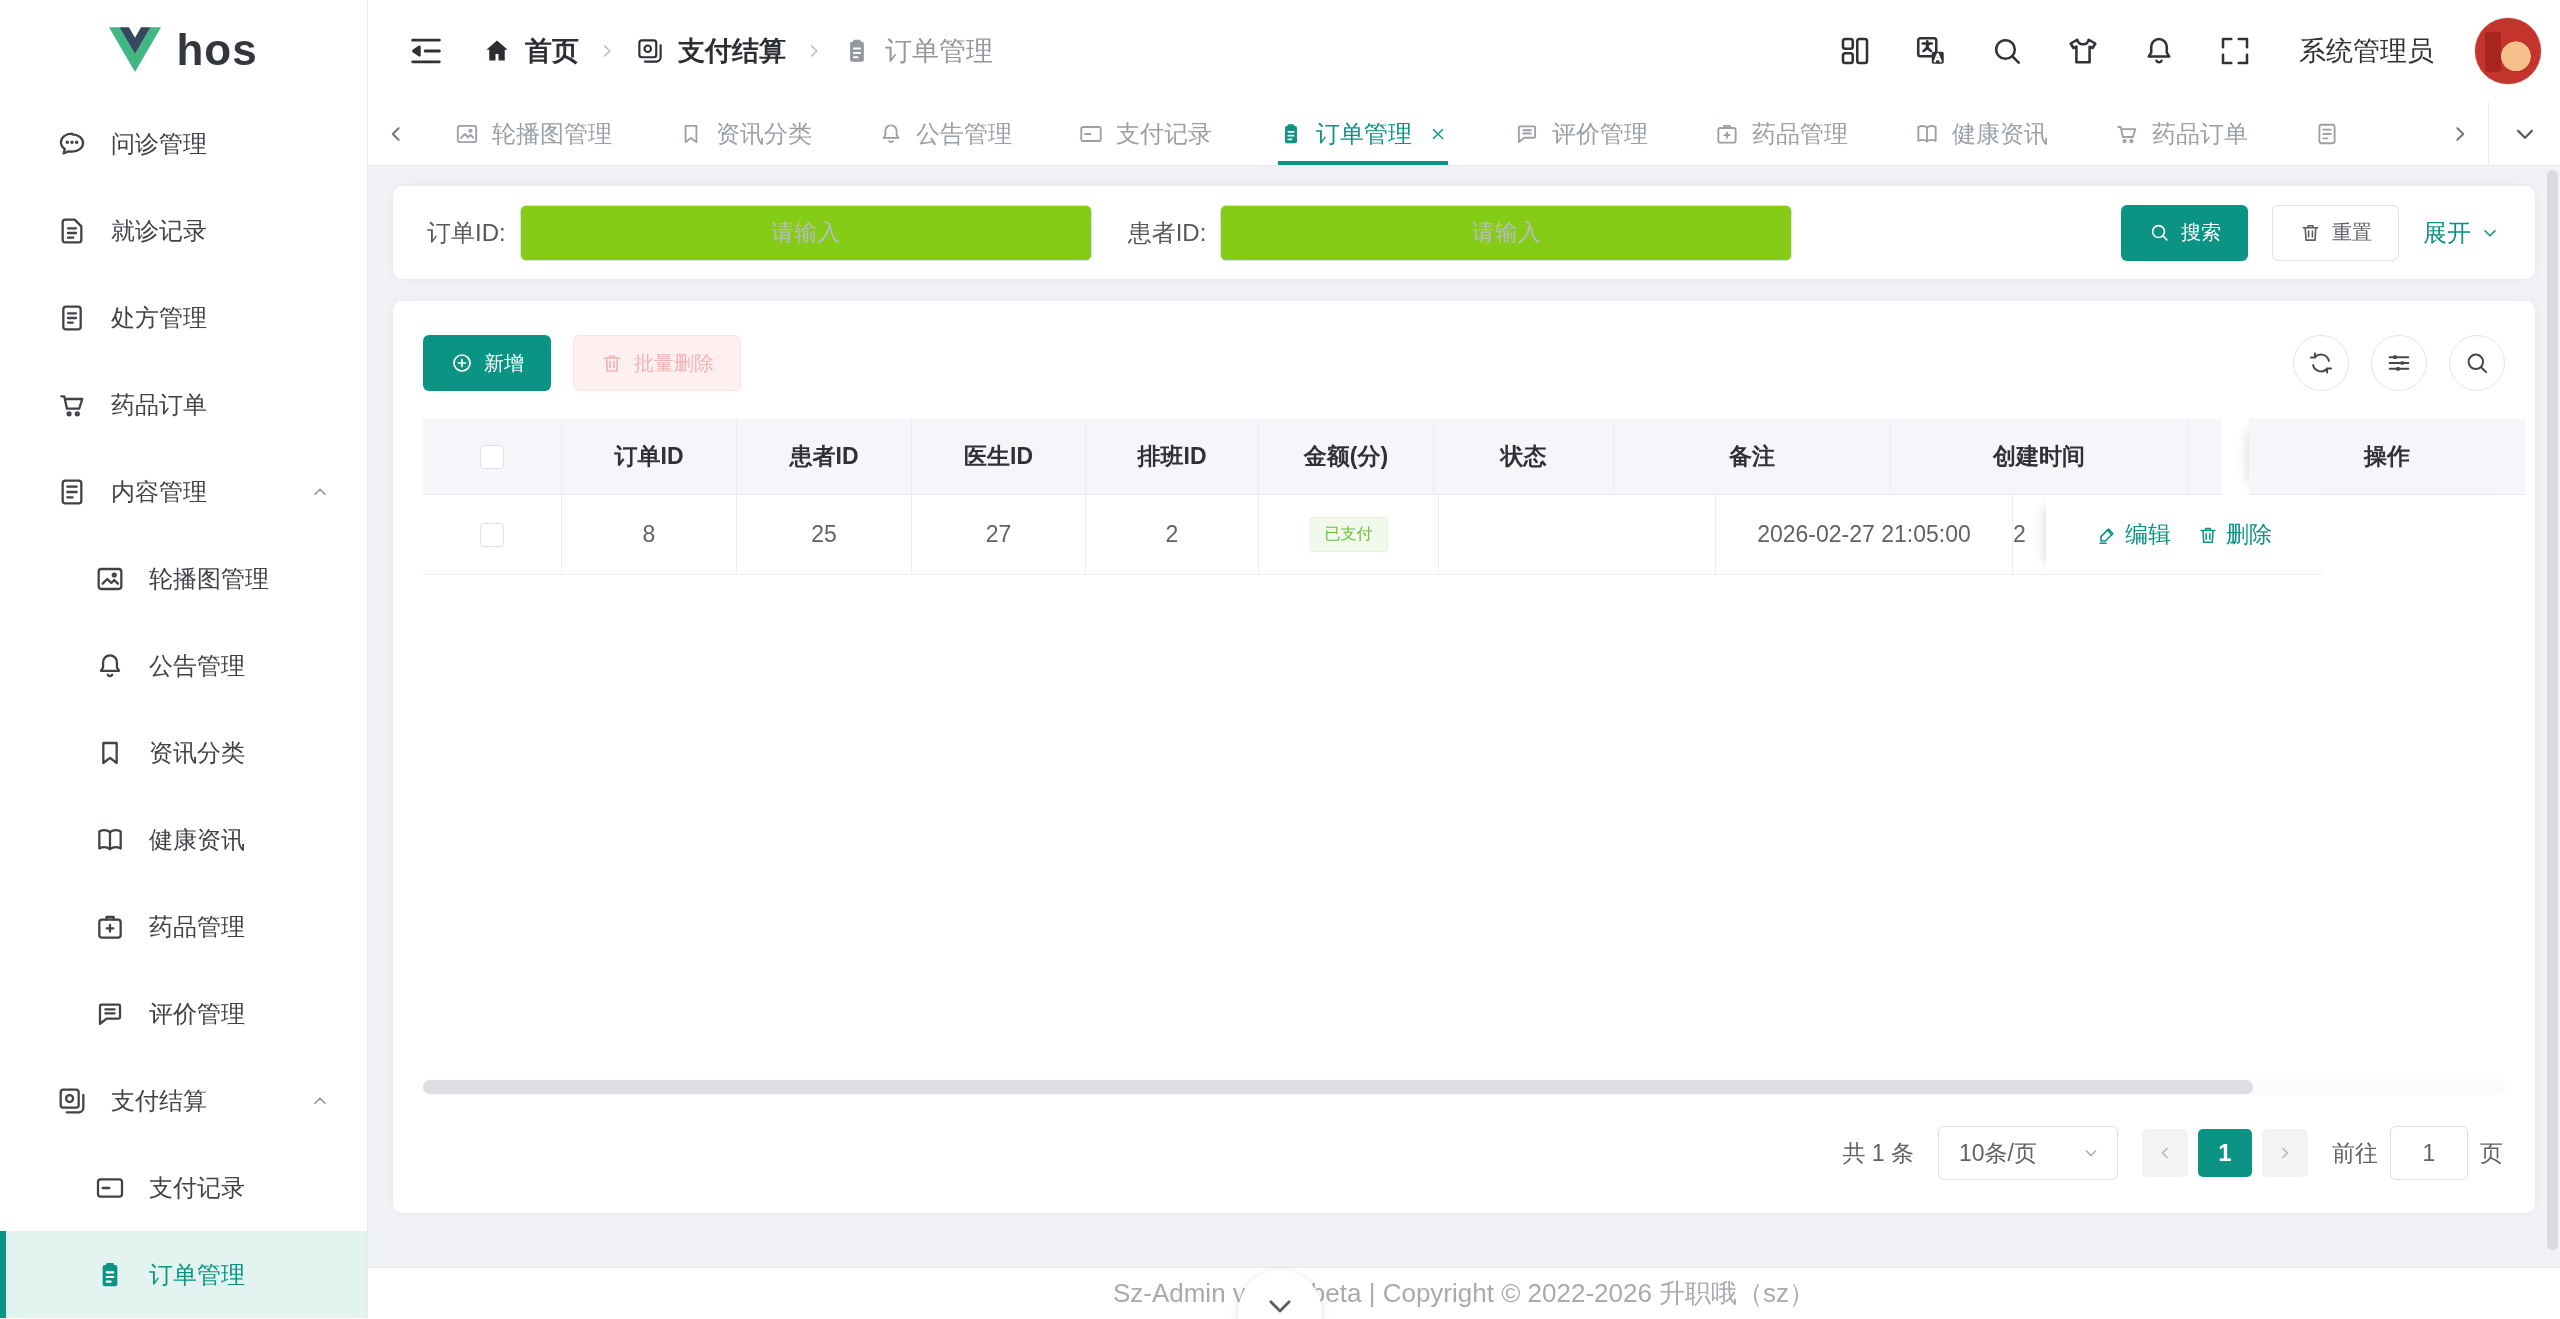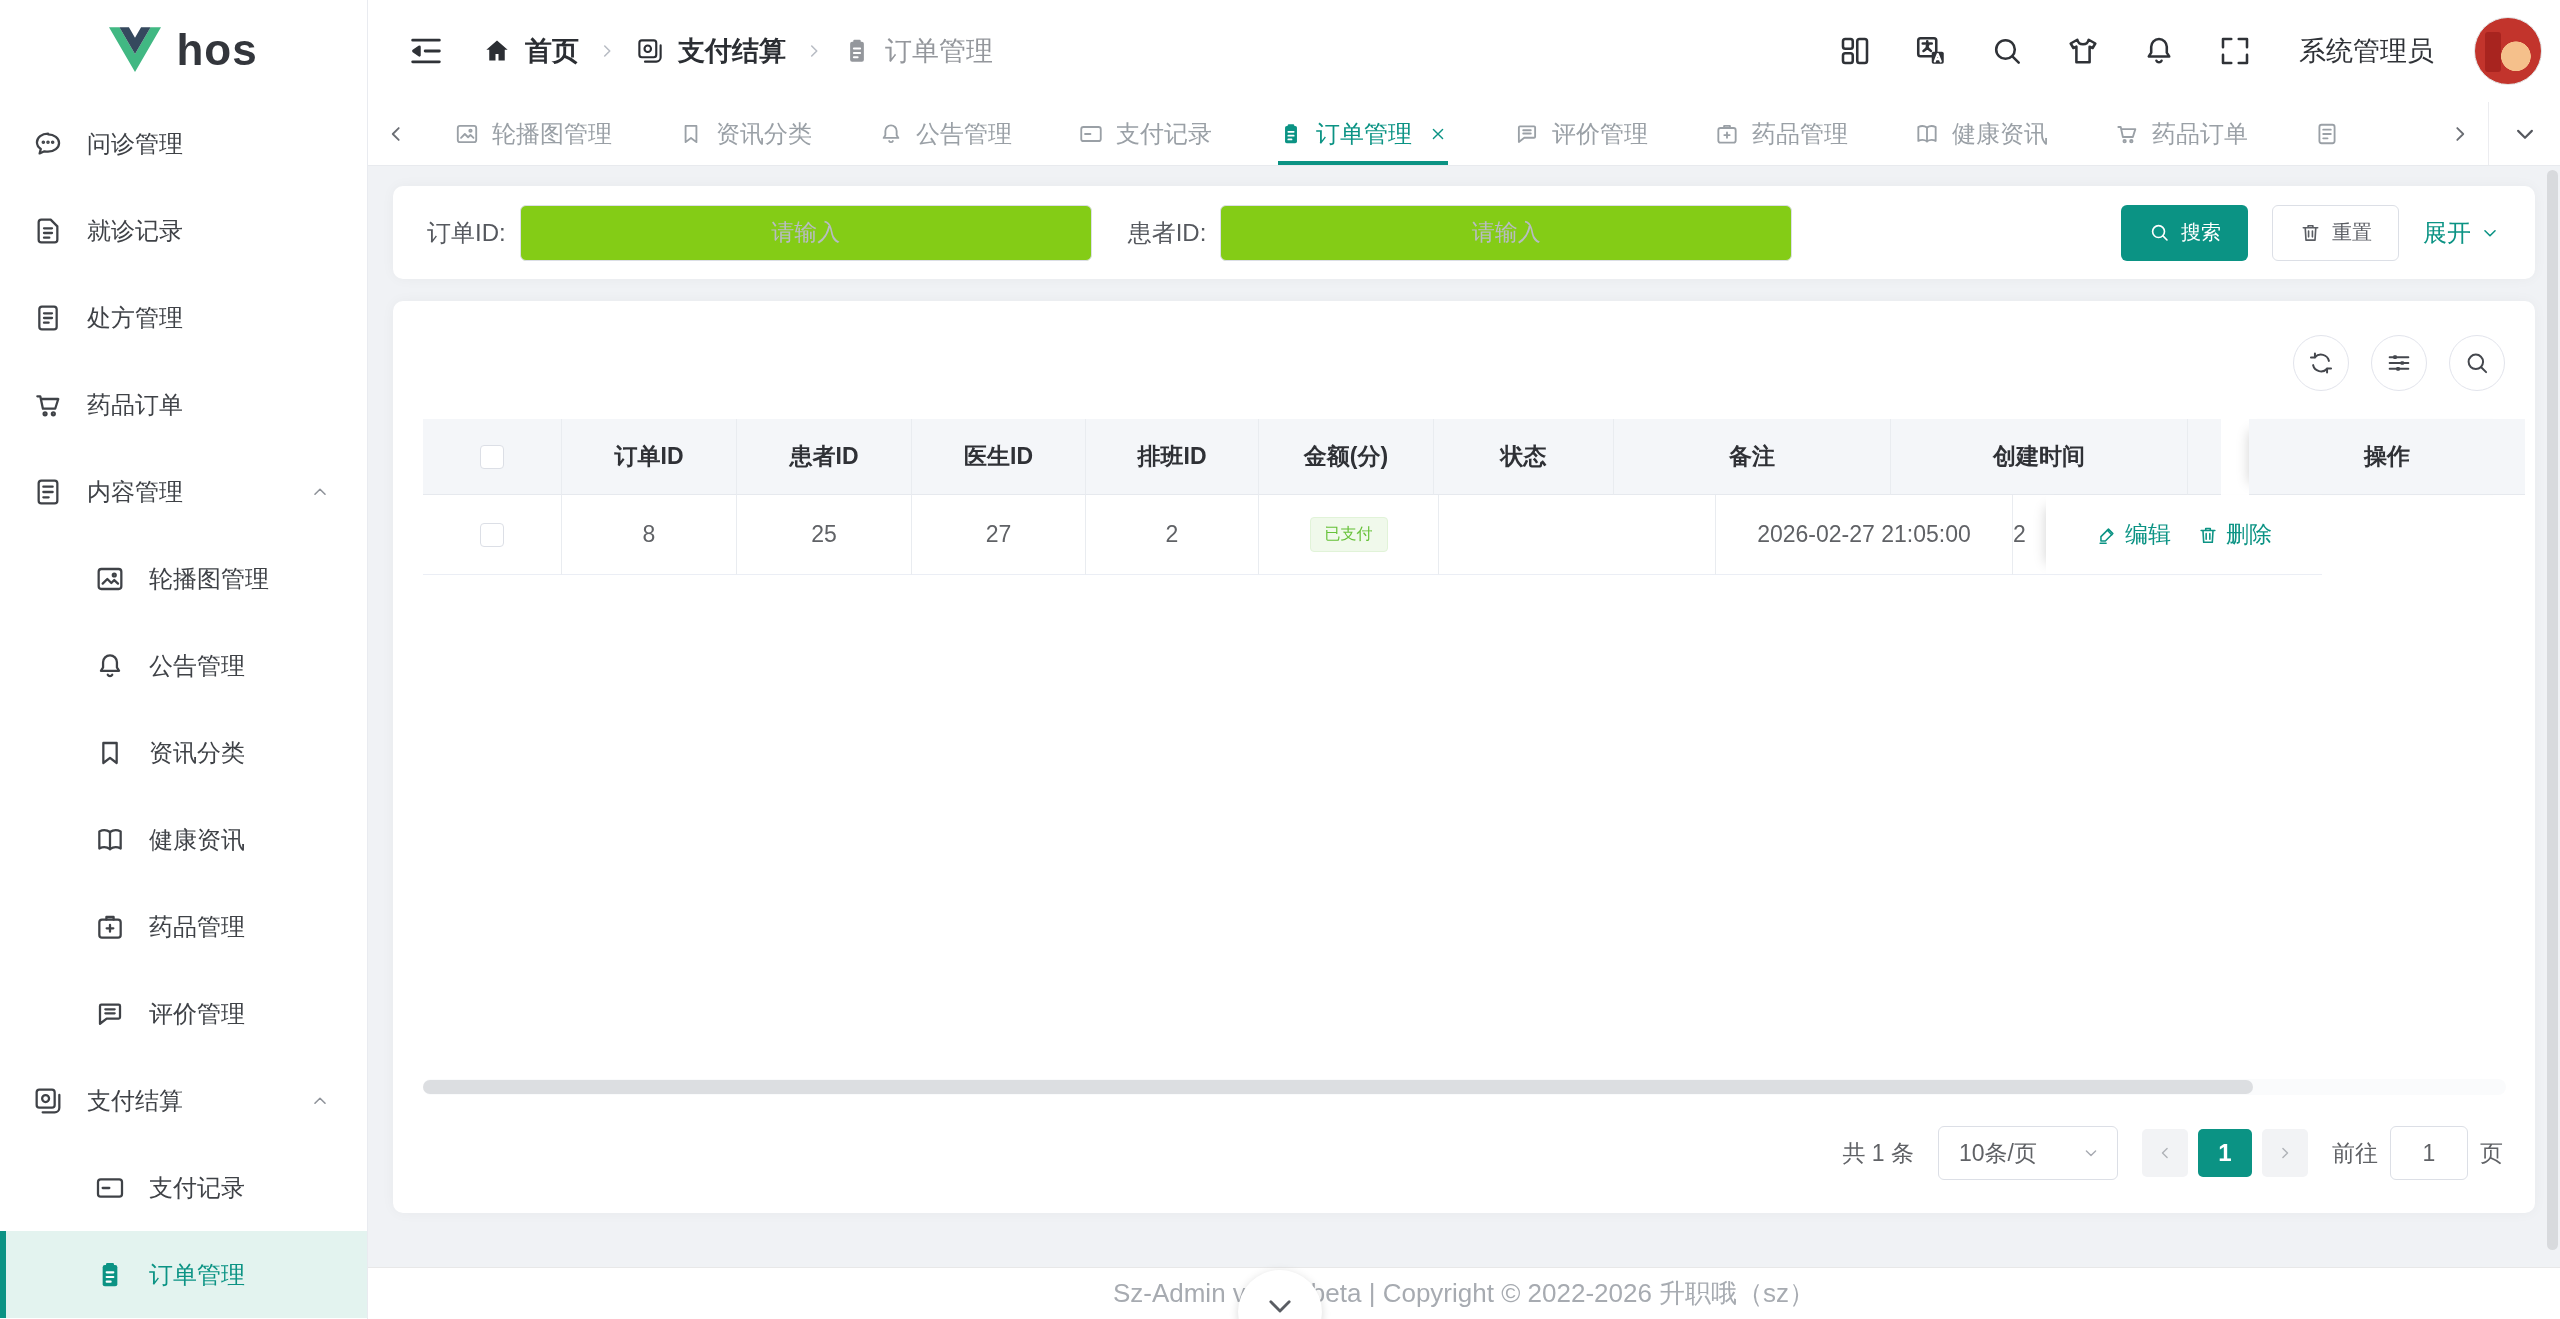--- a/index.html
+++ b/index.html
@@ -5,21 +5,21 @@
   * { box-sizing: border-box; margin: 0; padding: 0; }
   html,body { width:2560px; height:1319px; overflow:hidden; }
   body { font-family:"Liberation Sans","DejaVu Sans",sans-serif; background:#f0f2f5; color:#303133; font-size:23px; }
   .app { display:flex; width:2560px; height:1319px; }
 
   
   .sidebar { width:368px; flex:none; background:#fff; border-right:1px solid #e9ebf0; display:flex; flex-direction:column; }
   .logo { height:100px; flex:none; display:flex; align-items:center; justify-content:center; gap:15px; }
   .logo-text { font-size:44px; font-weight:700; color:#33363c; letter-spacing:1px; }
   .menu { flex:1; overflow:hidden; }
-  .menu-item { height:87px; display:flex; align-items:center; gap:23px; padding-left:32px; font-size:24px; color:#3f4247; cursor:pointer; position:relative; }
+  .menu-item { height:87px; display:flex; align-items:center; gap:23px; padding-left:56px; font-size:24px; color:#3f4247; cursor:pointer; position:relative; }
   .menu-item.lv2 { padding-left:94px; }
   .menu-item .chev { margin-left:auto; margin-right:36px; color:#8f939a; display:flex; }
   .menu-item.active { background:#e3f3ef; color:#0b9384; }
   .menu-item.active::before { content:""; position:absolute; left:0; top:0; bottom:0; width:6px; background:#0b9384; }
 
   
   .main { flex:1; min-width:0; display:flex; flex-direction:column; }
 
   .topbar { height:102px; flex:none; background:#fff; display:flex; align-items:center; padding:0 18px 0 38px; }
   .icon-btn { display:flex; align-items:center; justify-content:center; color:#2f3237; cursor:pointer; }
@@ -440,20 +440,36 @@
               <span>展开</span>
               <svg class="ic" style="width:22px;height:22px" viewBox="0 0 24 24" fill="none" stroke="currentColor" stroke-width="1.7" stroke-linecap="round" stroke-linejoin="round">
                 <path d="m6.5 9.5 5.5 5.5 5.5-5.5"></path>
               </svg>
             </span>
         </div>
       </section>
 
       <section class="card table-card">
         <div class="toolbar">
+          <div style="display:flex;gap:22px;">
+            <button class="btn btn-primary" id="add-btn">
+                <svg class="ic" style="width:24px;height:24px" viewBox="0 0 24 24" fill="none" stroke="currentColor" stroke-width="1.7" stroke-linecap="round" stroke-linejoin="round">
+                  <circle cx="12" cy="12" r="8"></circle>
+                  <path d="M12 8.5v7M8.5 12h7"></path>
+                </svg>
+                <span>新增</span>
+              </button>
+            <button class="btn btn-danger-disabled" id="batch-delete-btn">
+                <svg class="ic" style="width:24px;height:24px" viewBox="0 0 24 24" fill="none" stroke="currentColor" stroke-width="1.7" stroke-linecap="round" stroke-linejoin="round">
+                  <path d="M4.5 7h15M9.5 7V5h5v2M6.5 7l.8 13h9.4l.8-13"></path>
+                  <path d="M10 10.5v6M14 10.5v6"></path>
+                </svg>
+                <span>批量删除</span>
+              </button>
+          </div>
           <div class="toolbar-right">
             <span class="circle-btn" id="refresh-btn">
                 <svg class="ic" style="width:28px;height:28px" viewBox="0 0 24 24" fill="none" stroke="currentColor" stroke-width="1.7" stroke-linecap="round" stroke-linejoin="round">
                   <path d="M5.2 13.8a7 7 0 0 0 12 3.1M18.8 10.2A7 7 0 0 0 6.8 7.1"></path>
                   <path d="M6.8 3.9v3.4H3.4M17.2 20.1v-3.4h3.4"></path>
                 </svg>
               </span>
             <span class="circle-btn" id="column-settings-btn">
                 <svg class="ic" style="width:28px;height:28px" viewBox="0 0 24 24" fill="none" stroke="currentColor" stroke-width="1.7" stroke-linecap="round" stroke-linejoin="round">
                   <path d="M4 7h16M4 12h16M4 17h16"></path>

